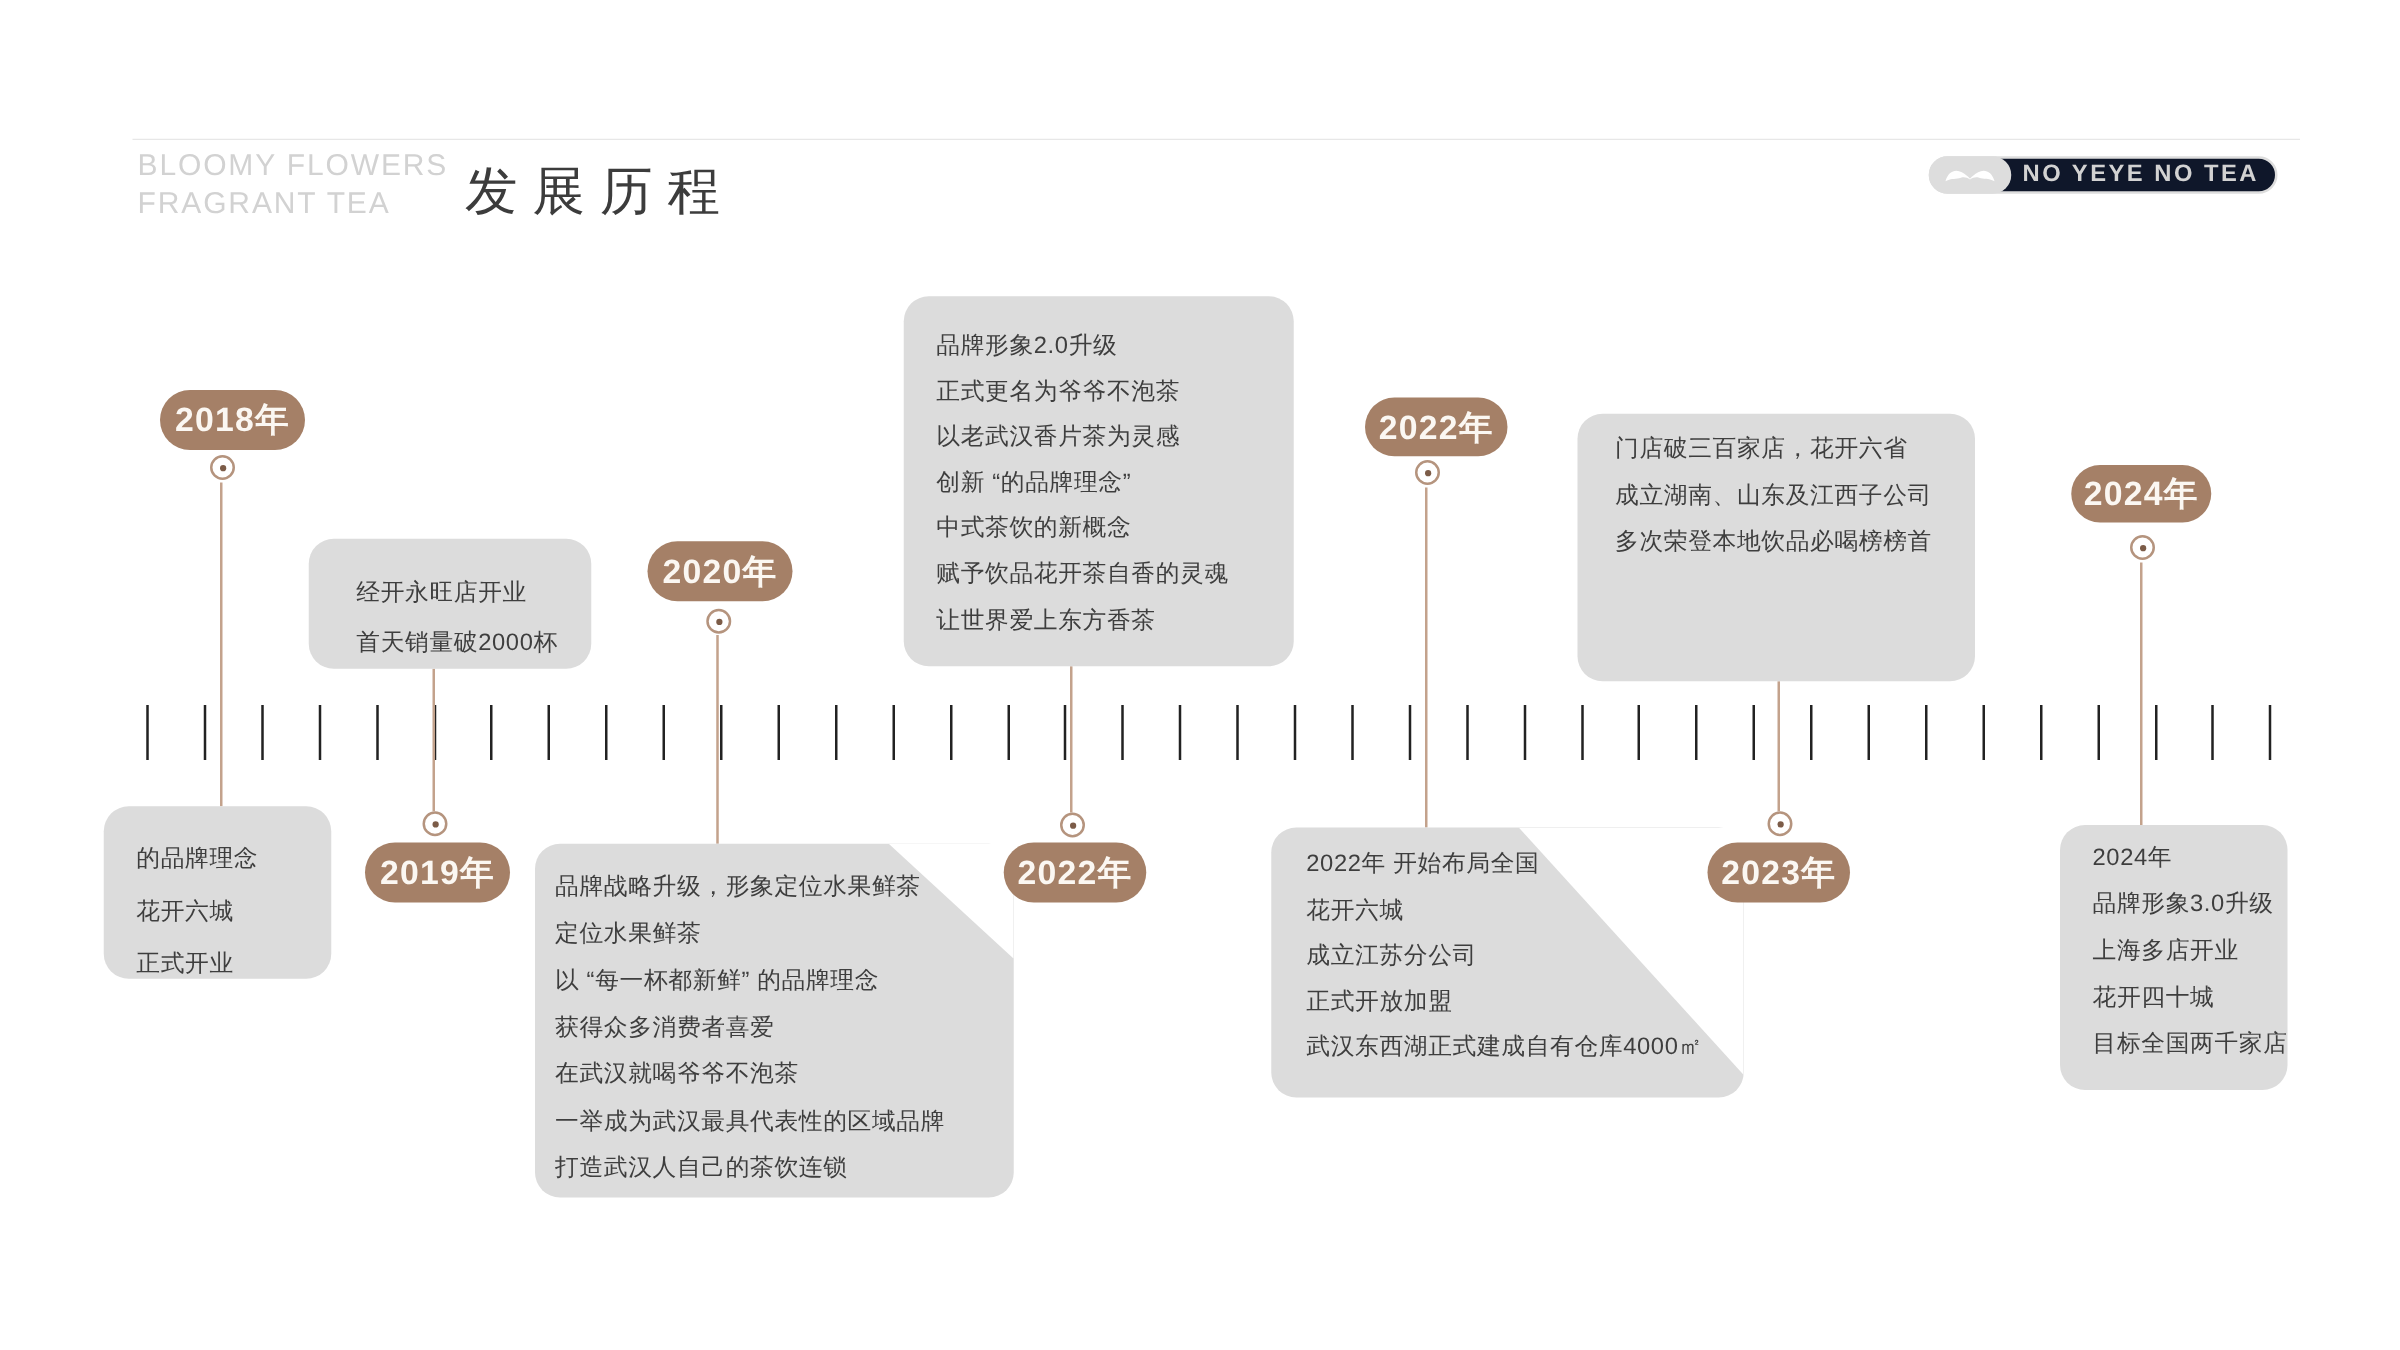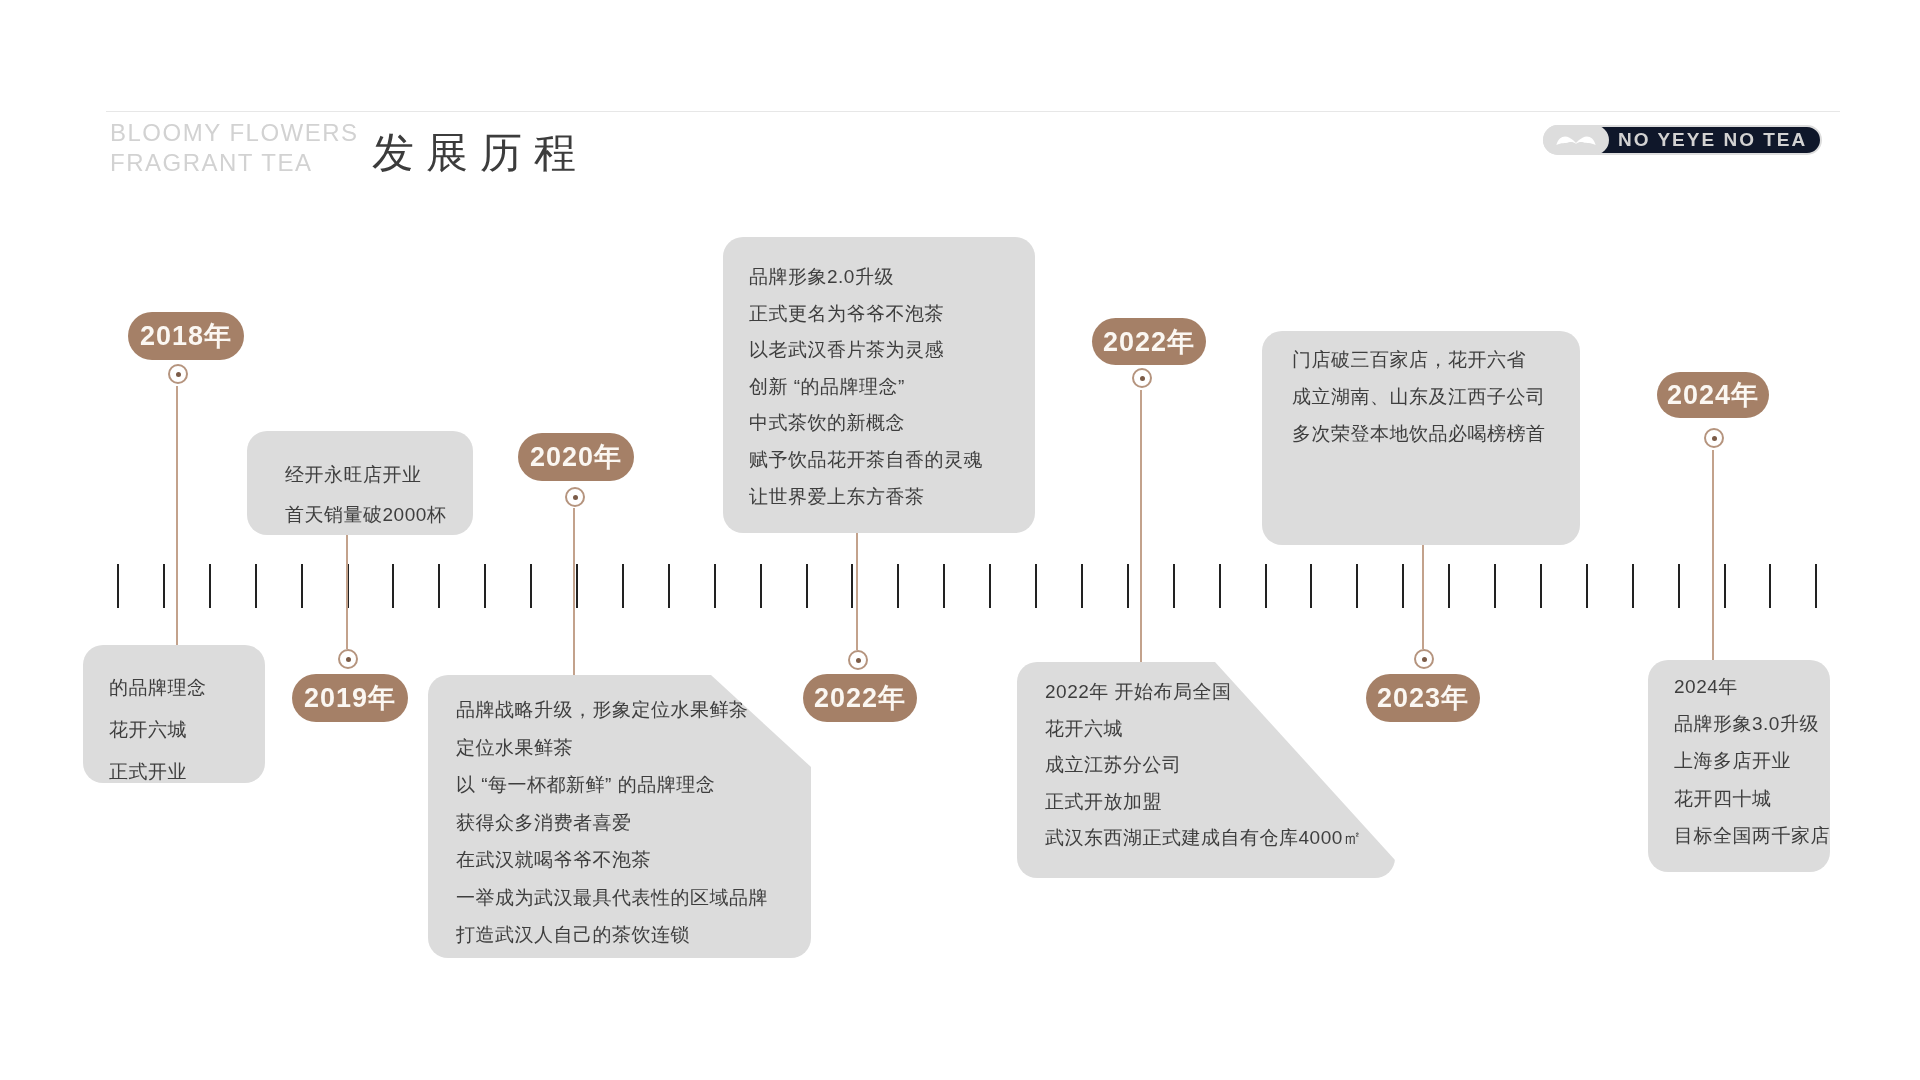--- a/index.html
+++ b/index.html
@@ -107,21 +107,21 @@
       <div class="conn" style="left: 346px; top: 535px; height: 114px;"></div>
       <div class="node" style="left: 338px; top: 649px;"></div>
       <div class="badge" style="left: 292px; top: 674px; width: 116px; height: 48px;">2019年</div>
       <div class="card" style="left: 247px; top: 431px; width: 226px; height: 104px; padding: 24px 38px; line-height: 40px; font-size: 19px;">
         <div class="cline">经开永旺店开业</div>
         <div class="cline">首天销量破2000杯</div>
       </div>
       <div class="conn" style="left: 573px; top: 508px; height: 167px;"></div>
       <div class="node" style="left: 565px; top: 487px;"></div>
       <div class="badge" style="left: 518px; top: 433px; width: 116px; height: 48px;">2020年</div>
-      <div class="card" style="left: 428px; top: 675px; width: 383px; height: 283px; padding: 16px 28px; line-height: 37.5px; font-size: 19px;">
+      <div class="card" style="left: 428px; top: 675px; width: 383px; height: 283px; padding: 16px 16px; line-height: 37.5px; font-size: 19px;">
         <div class="bevel" style="width: 100px; height: 92px;"></div>
         <div class="cline">品牌战略升级，形象定位水果鲜茶</div>
         <div class="cline">定位水果鲜茶</div>
         <div class="cline">以 “每一杯都新鲜” 的品牌理念</div>
         <div class="cline">获得众多消费者喜爱</div>
         <div class="cline">在武汉就喝爷爷不泡茶</div>
         <div class="cline">一举成为武汉最具代表性的区域品牌</div>
         <div class="cline">打造武汉人自己的茶饮连锁</div>
       </div>
       <div class="conn" style="left: 856px; top: 533px; height: 117px;"></div>

